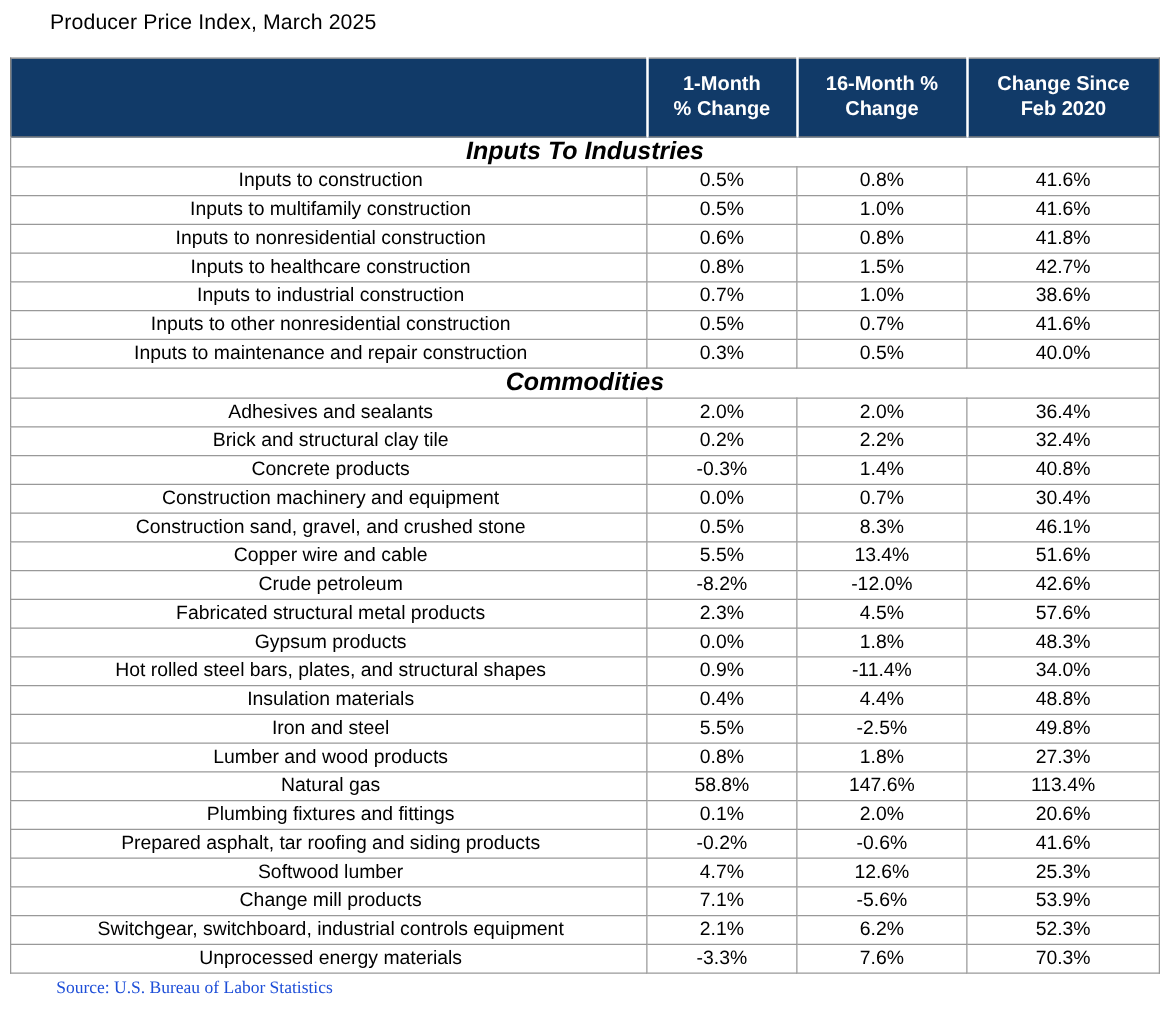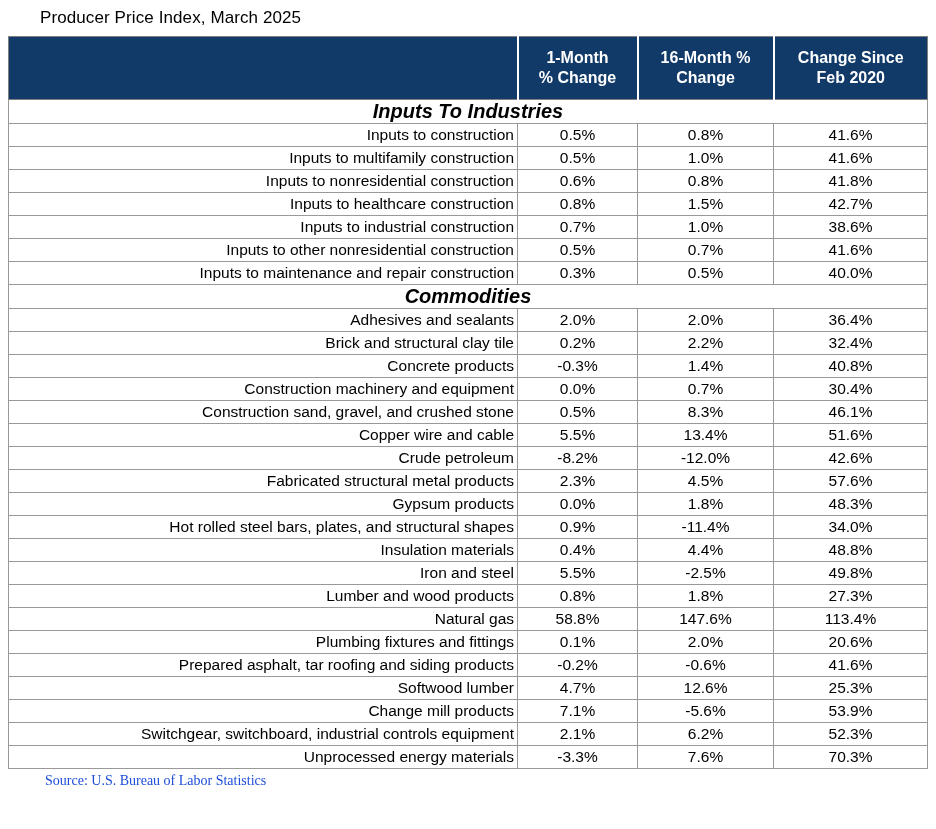--- a/index.html
+++ b/index.html
@@ -12,21 +12,21 @@
     width: 936px;
     height: 829px;
     background: #ffffff;
     position: relative;
     box-sizing: border-box;
     overflow: hidden;
   }
   .title {
     font-size: 17px;
     color: #000000;
-    padding: 8px 0 8px 40px;
+    padding: 8px 0 18px 40px;
     letter-spacing: 0.1px;
   }
   table.ppi {
     border-collapse: collapse;
     table-layout: fixed;
     margin-left: 8px;
     width: 919px;
     border: 1px solid #7f7f7f;
   }
   col.c-label { width: 509px; }
@@ -54,21 +54,21 @@
     border: 1px solid #999999;
     font-size: 15.5px;
     color: #000000;
     height: 23px;
     padding: 0 3px;
     box-sizing: border-box;
     white-space: nowrap;
     overflow: hidden;
   }
   td.label-cell {
-    text-align: right;
+    text-align: center;
     padding-left: 6px;
   }
   td.value-cell {
     text-align: center;
   }
   tr.section-row td {
     text-align: center;
     font-weight: bold;
     font-style: italic;
     font-size: 20px;

